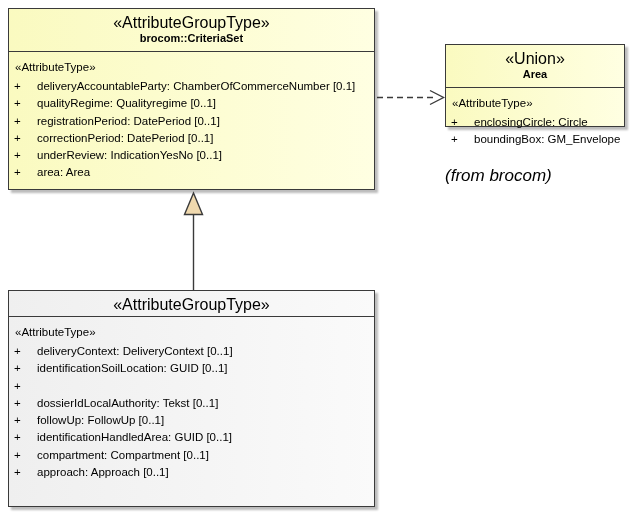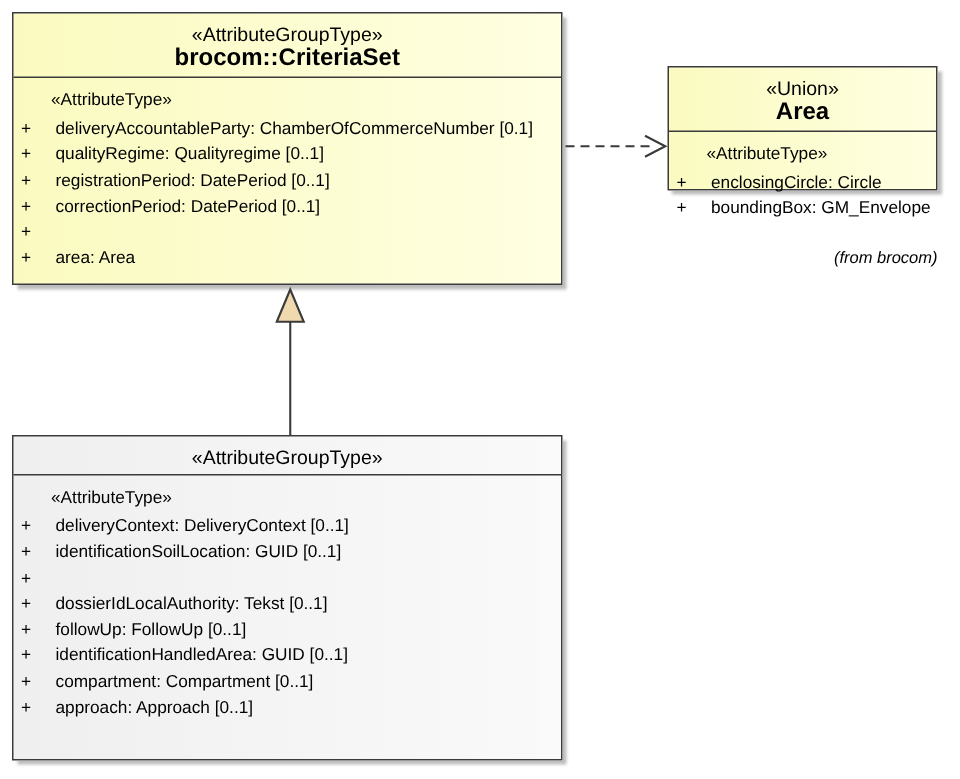--- a/index.html
+++ b/index.html
@@ -28,56 +28,56 @@
   .uml-class.gray {
     background: linear-gradient(to right, #efefef, #fafafa);
   }
   .uml-header {
     text-align: center;
     padding: 6px 4px 4px 4px;
     border-bottom: 1.5px solid #3a3a3a;
   }
   .stereotype {
     display: block;
-    font-size: 13px;
+    font-size: 16px;
     line-height: 15px;
   }
   .class-name {
     display: block;
-    font-size: 16px;
+    font-size: 11px;
     font-weight: bold;
     line-height: 17px;
   }
   .uml-attrs {
     padding: 8px 2px 0 5px;
   }
   .attr-stereotype {
     display: block;
     font-size: 11.5px;
     line-height: 15px;
-    margin-left: 20px;
+    margin-left: 1px;
     margin-bottom: 3px;
   }
   .attr-row {
     display: flex;
     font-size: 11.5px;
     line-height: 17.3px;
     white-space: nowrap;
   }
   .attr-row .vis {
     width: 23px;
     flex: 0 0 23px;
   }
   .footnote {
     position: absolute;
     left: 445px;
     top: 166px;
     width: 180px;
-    text-align: right;
-    font-size: 11px;
+    text-align: left;
+    font-size: 17px;
     font-style: italic;
     color: #000;
   }
   #connector-layer {
     position: absolute;
     left: 0;
     top: 0;
     pointer-events: none;
   }
 </style>
@@ -104,20 +104,21 @@
       <div class="attr-row">
         <span class="vis">+</span>
         <span class="attr-text">registrationPeriod: DatePeriod [0..1]</span>
       </div>
       <div class="attr-row">
         <span class="vis">+</span>
         <span class="attr-text">correctionPeriod: DatePeriod [0..1]</span>
       </div>
       <div class="attr-row">
         <span class="vis">+</span>
+        <span class="attr-text">underReview: IndicationYesNo [0..1]</span>
       </div>
       <div class="attr-row">
         <span class="vis">+</span>
         <span class="attr-text">area: Area</span>
       </div>
     </div>
   </div>
 
   <div class="uml-class yellow" style="left:445px; top:44px; width:180px; height:83px;">
     <div class="uml-header">

